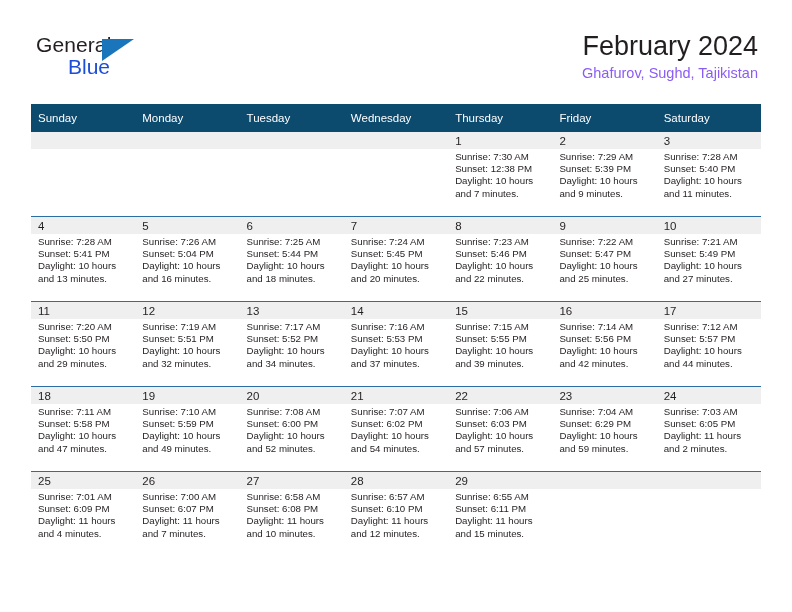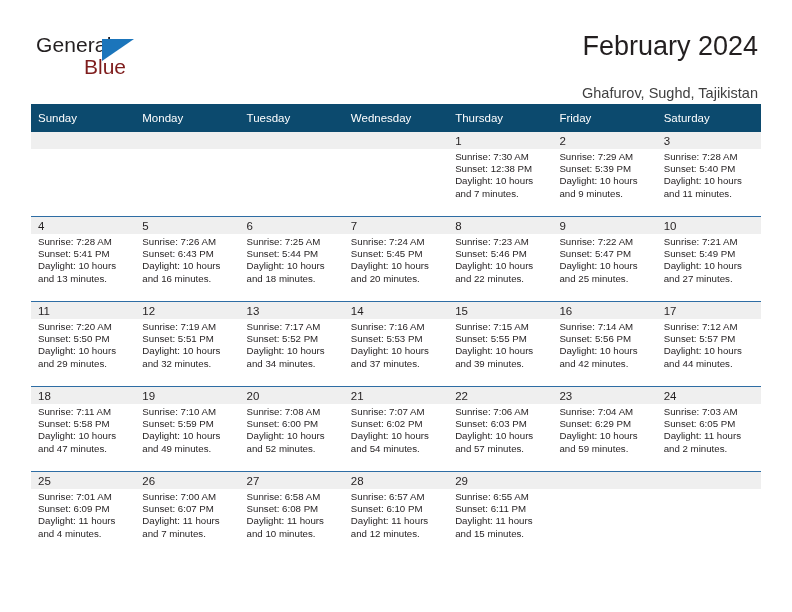--- a/index.html
+++ b/index.html
@@ -53,47 +53,47 @@
     position: absolute;
     left: 66px;
     top: 5px;
     width: 0;
     height: 0;
     border-left: 32px solid #1b75bb;
     border-bottom: 22px solid transparent;
   }
   .logo-blue {
     position: absolute;
-    left: 48px;
+    left: 32px;
     top: 22px;
     font-size: 21px;
-    color: #7f1d1d;
+    color: #1d4ed8;
     font-weight: 400;
     line-height: 22px;
   }
 
   .title-block {
     position: absolute;
     right: 34px;
     top: 30px;
     text-align: right;
   }
   .cal-title {
     font-size: 27px;
     color: #231f20;
     font-weight: 400;
     line-height: 33px;
     white-space: nowrap;
   }
   .cal-subtitle {
     font-size: 14.5px;
-    color: #404040;
+    color: #8b5cf6;
     font-weight: 400;
     line-height: 20px;
-    margin-top: 20px;
+    margin-top: 0;
     white-space: nowrap;
   }
 
   
   .calendar {
     position: absolute;
     left: 31px;
     top: 104px;
     width: 730px;
     border-collapse: collapse;
@@ -268,21 +268,21 @@
                 <div>Daylight: 10 hours</div>
                 <div>and 13 minutes.</div>
               </div>
             </div>
           </td>
           <td>
             <div class="cell-inner">
               <div class="daynum-band">5</div>
               <div class="cell-body">
                 <div>Sunrise: 7:26 AM</div>
-                <div>Sunset: 6:43 PM</div>
+                <div>Sunset: 5:04 PM</div>
                 <div>Daylight: 10 hours</div>
                 <div>and 16 minutes.</div>
               </div>
             </div>
           </td>
           <td>
             <div class="cell-inner">
               <div class="daynum-band">6</div>
               <div class="cell-body">
                 <div>Sunrise: 7:25 AM</div>

